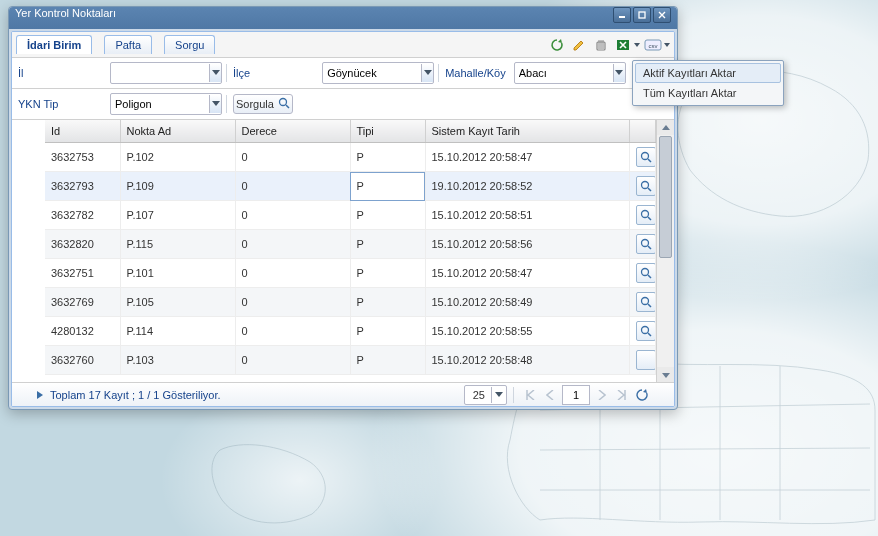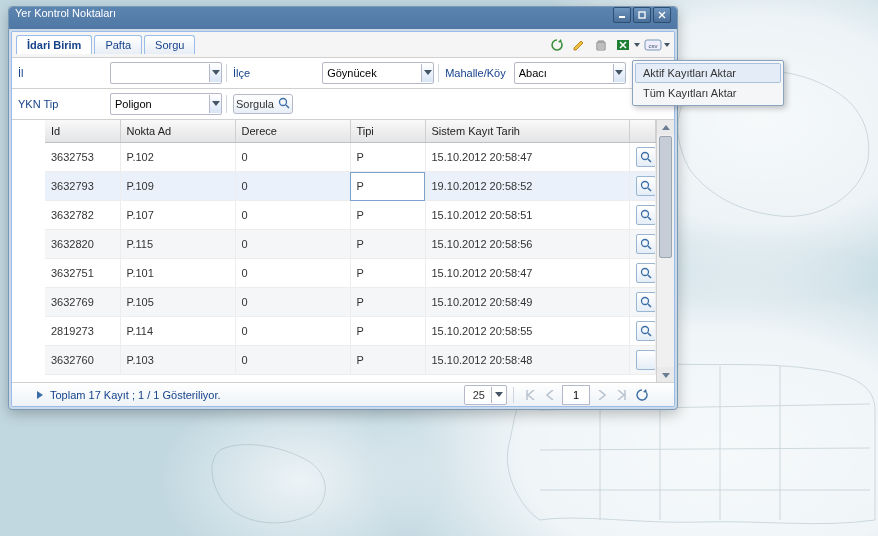--- a/index.html
+++ b/index.html
@@ -72,21 +72,21 @@
     display:flex;
     align-items:center;
     border-bottom: 1px solid #d0d0d0;
     background: #f5f5f5;
     padding: 3px 4px;
     gap: 4px;
   }
   .tabs {
     display:flex;
     align-items:flex-start;
-    gap:2px;
+    gap:12px;
     flex:1;
   }
   .tab {
     border: 1px solid #99bce8;
     border-bottom: none;
     background: linear-gradient(#fff,#e8eef6);
     padding: 3px 10px;
     border-radius: 3px 3px 0 0;
     cursor:pointer;
     color:#15428b;
@@ -537,21 +537,21 @@
                 <td class="col-action">
                   <div class="action-btn">
                     <svg width="12" height="12" viewBox="0 0 12 12">
                       <circle cx="5" cy="5" r="3.5" fill="none" stroke="#3a6ea5" stroke-width="1.3"></circle>
                       <path d="M8 8 L11 11" stroke="#3a6ea5" stroke-width="1.5"></path>
                     </svg>
                   </div>
                 </td>
               </tr>
               <tr>
-                <td class="col-id">2819273</td>
+                <td class="col-id">4280132</td>
                 <td class="col-ad">P.114</td>
                 <td class="col-derece">0</td>
                 <td class="col-tipi">P</td>
                 <td class="col-tarih">15.10.2012 20:58:55</td>
                 <td class="col-action">
                   <div class="action-btn">
                     <svg width="12" height="12" viewBox="0 0 12 12">
                       <circle cx="5" cy="5" r="3.5" fill="none" stroke="#3a6ea5" stroke-width="1.3"></circle>
                       <path d="M8 8 L11 11" stroke="#3a6ea5" stroke-width="1.5"></path>
                     </svg>

